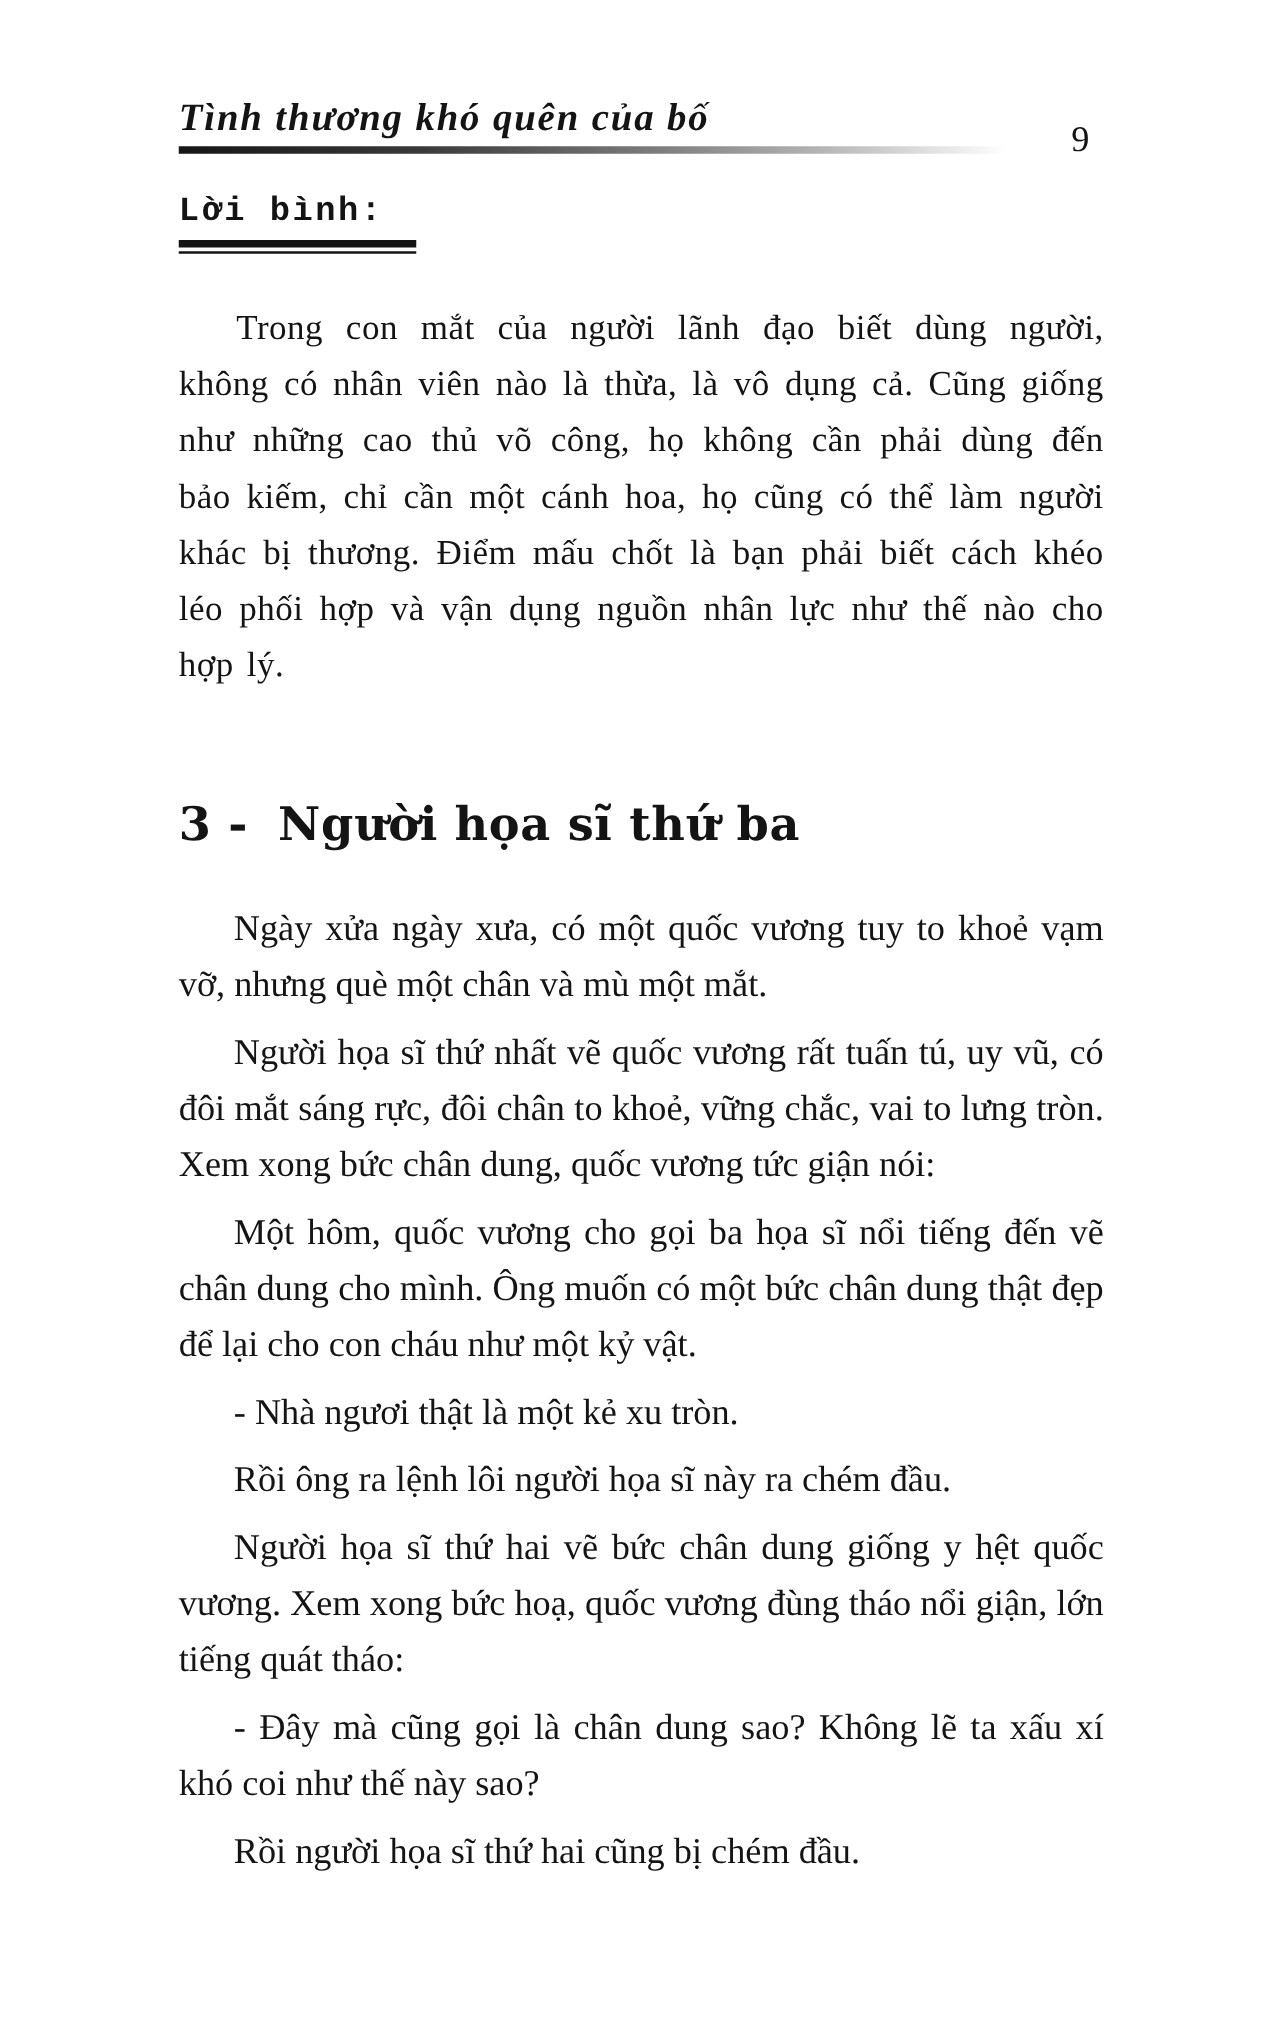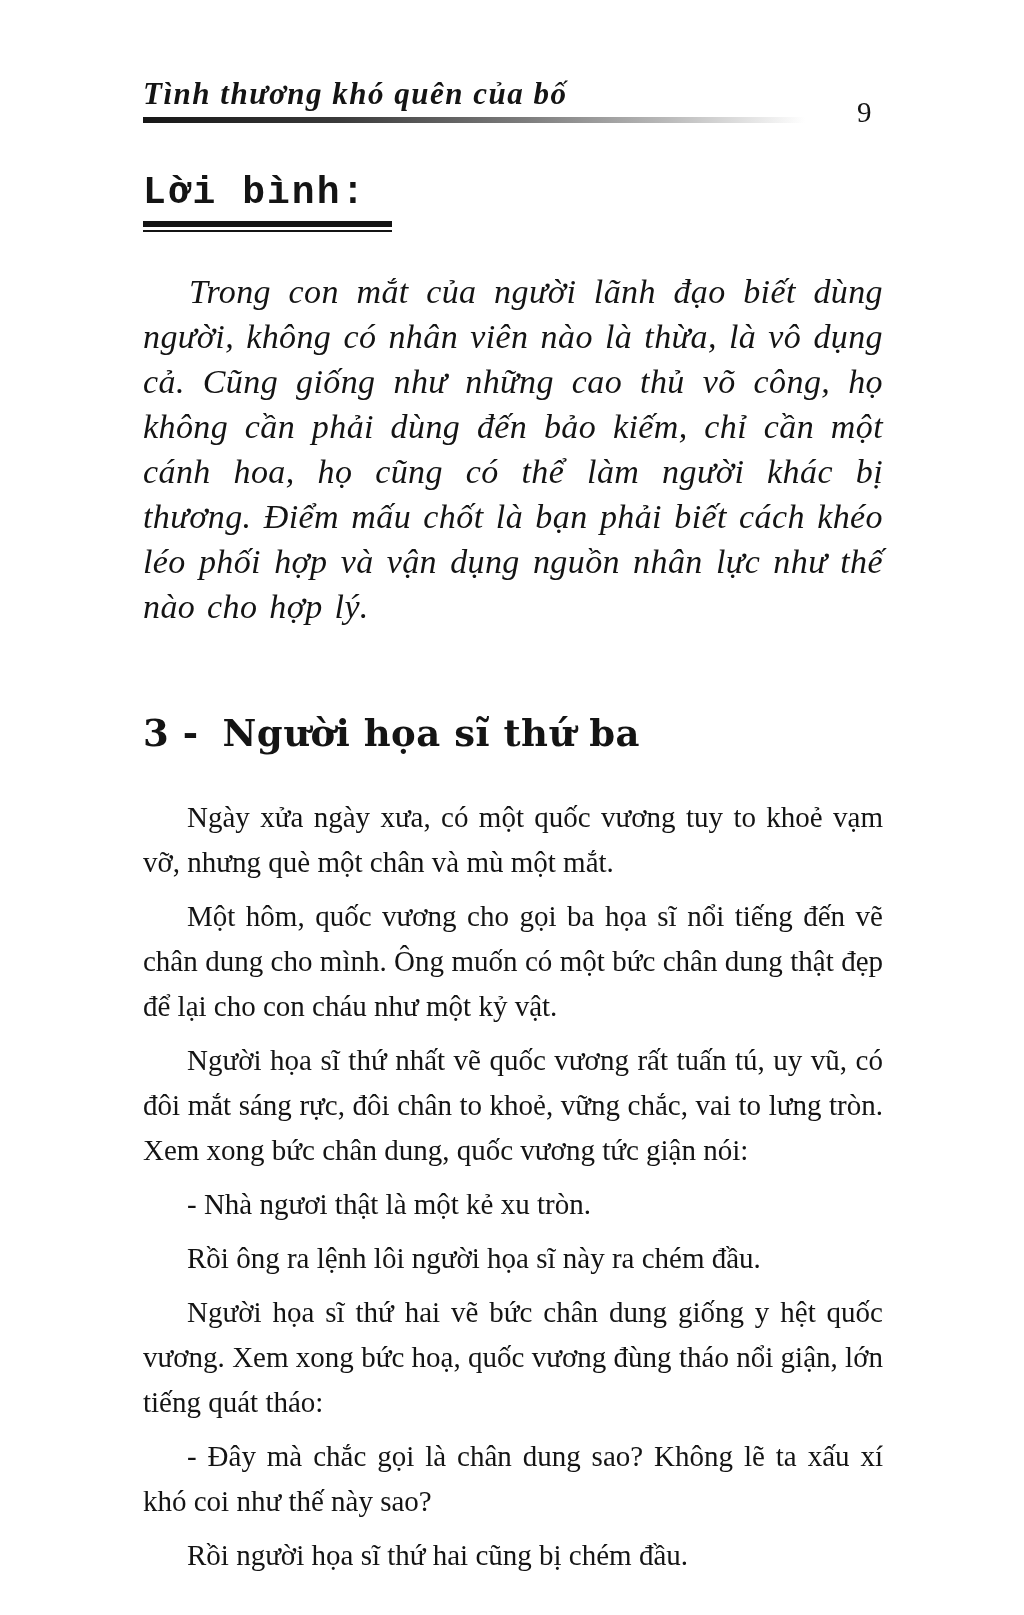--- a/index.html
+++ b/index.html
@@ -45,44 +45,43 @@
   .page-number {
     position: absolute;
     left: 857px;
     top: 96px;
     font-size: 29px;
     font-family: "Liberation Serif", serif;
   }
 
   
   .commentary-label {
-    margin-top: 48px;
+    margin-top: 32px;
     display: inline-block;
     position: relative;
     font-family: "Liberation Mono", monospace;
     font-weight: bold;
-    font-size: 38px;
+    font-size: 27px;
     letter-spacing: 2px;
     padding-right: 26px;
     padding-bottom: 7px;
     border-bottom: 6px solid #141414;
   }
   .commentary-label::after {
     content: "";
     position: absolute;
     left: 0;
     right: 0;
     bottom: -11px;
     height: 2px;
     background: #141414;
   }
   .commentary-text {
     margin: 42px 0 0 0;
-    font-style: italic;
-    font-size: 34px;
+    font-size: 28px;
     line-height: 45px;
     text-align: justify;
     text-indent: 46px;
     letter-spacing: 0.4px;
     word-spacing: 3px;
   }
 
   
   .section-heading {
     margin-top: 82px;
@@ -125,23 +124,23 @@
       <span class="commentary-label">Lời bình:</span>
       <p class="commentary-text">Trong con mắt của người lãnh đạo biết dùng người, không có nhân viên nào là thừa, là vô dụng cả. Cũng giống như những cao thủ võ công, họ không cần phải dùng đến bảo kiếm, chỉ cần một cánh hoa, họ cũng có thể làm người khác bị thương. Điểm mấu chốt là bạn phải biết cách khéo léo phối hợp và vận dụng nguồn nhân lực như thế nào cho hợp lý.</p>
     </div>
 
     <div class="section-heading">
       <span class="section-number">3 -</span><span>Người họa sĩ thứ ba</span>
     </div>
 
     <div class="story">
       <p>Ngày xửa ngày xưa, có một quốc vương tuy to khoẻ vạm vỡ, nhưng què một chân và mù một mắt.</p>
+      <p>Người họa sĩ thứ nhất vẽ quốc vương rất tuấn tú, uy vũ, có đôi mắt sáng rực, đôi chân to khoẻ, vững chắc, vai to lưng tròn. Xem xong bức chân dung, quốc vương tức giận nói:</p>
       <p>Một hôm, quốc vương cho gọi ba họa sĩ nổi tiếng đến vẽ chân dung cho mình. Ông muốn có một bức chân dung thật đẹp để lại cho con cháu như một kỷ vật.</p>
-      <p>Người họa sĩ thứ nhất vẽ quốc vương rất tuấn tú, uy vũ, có đôi mắt sáng rực, đôi chân to khoẻ, vững chắc, vai to lưng tròn. Xem xong bức chân dung, quốc vương tức giận nói:</p>
       <p>- Nhà ngươi thật là một kẻ xu tròn.</p>
       <p>Rồi ông ra lệnh lôi người họa sĩ này ra chém đầu.</p>
       <p>Người họa sĩ thứ hai vẽ bức chân dung giống y hệt quốc vương. Xem xong bức hoạ, quốc vương đùng tháo nổi giận, lớn tiếng quát tháo:</p>
-      <p>- Đây mà chắc gọi là chân dung sao? Không lẽ ta xấu xí khó coi như thế này sao?</p>
+      <p>- Đây mà cũng gọi là chân dung sao? Không lẽ ta xấu xí khó coi như thế này sao?</p>
       <p>Rồi người họa sĩ thứ hai cũng bị chém đầu.</p>
     </div>
 
   </div>
 </div>
 
 </body></html>

